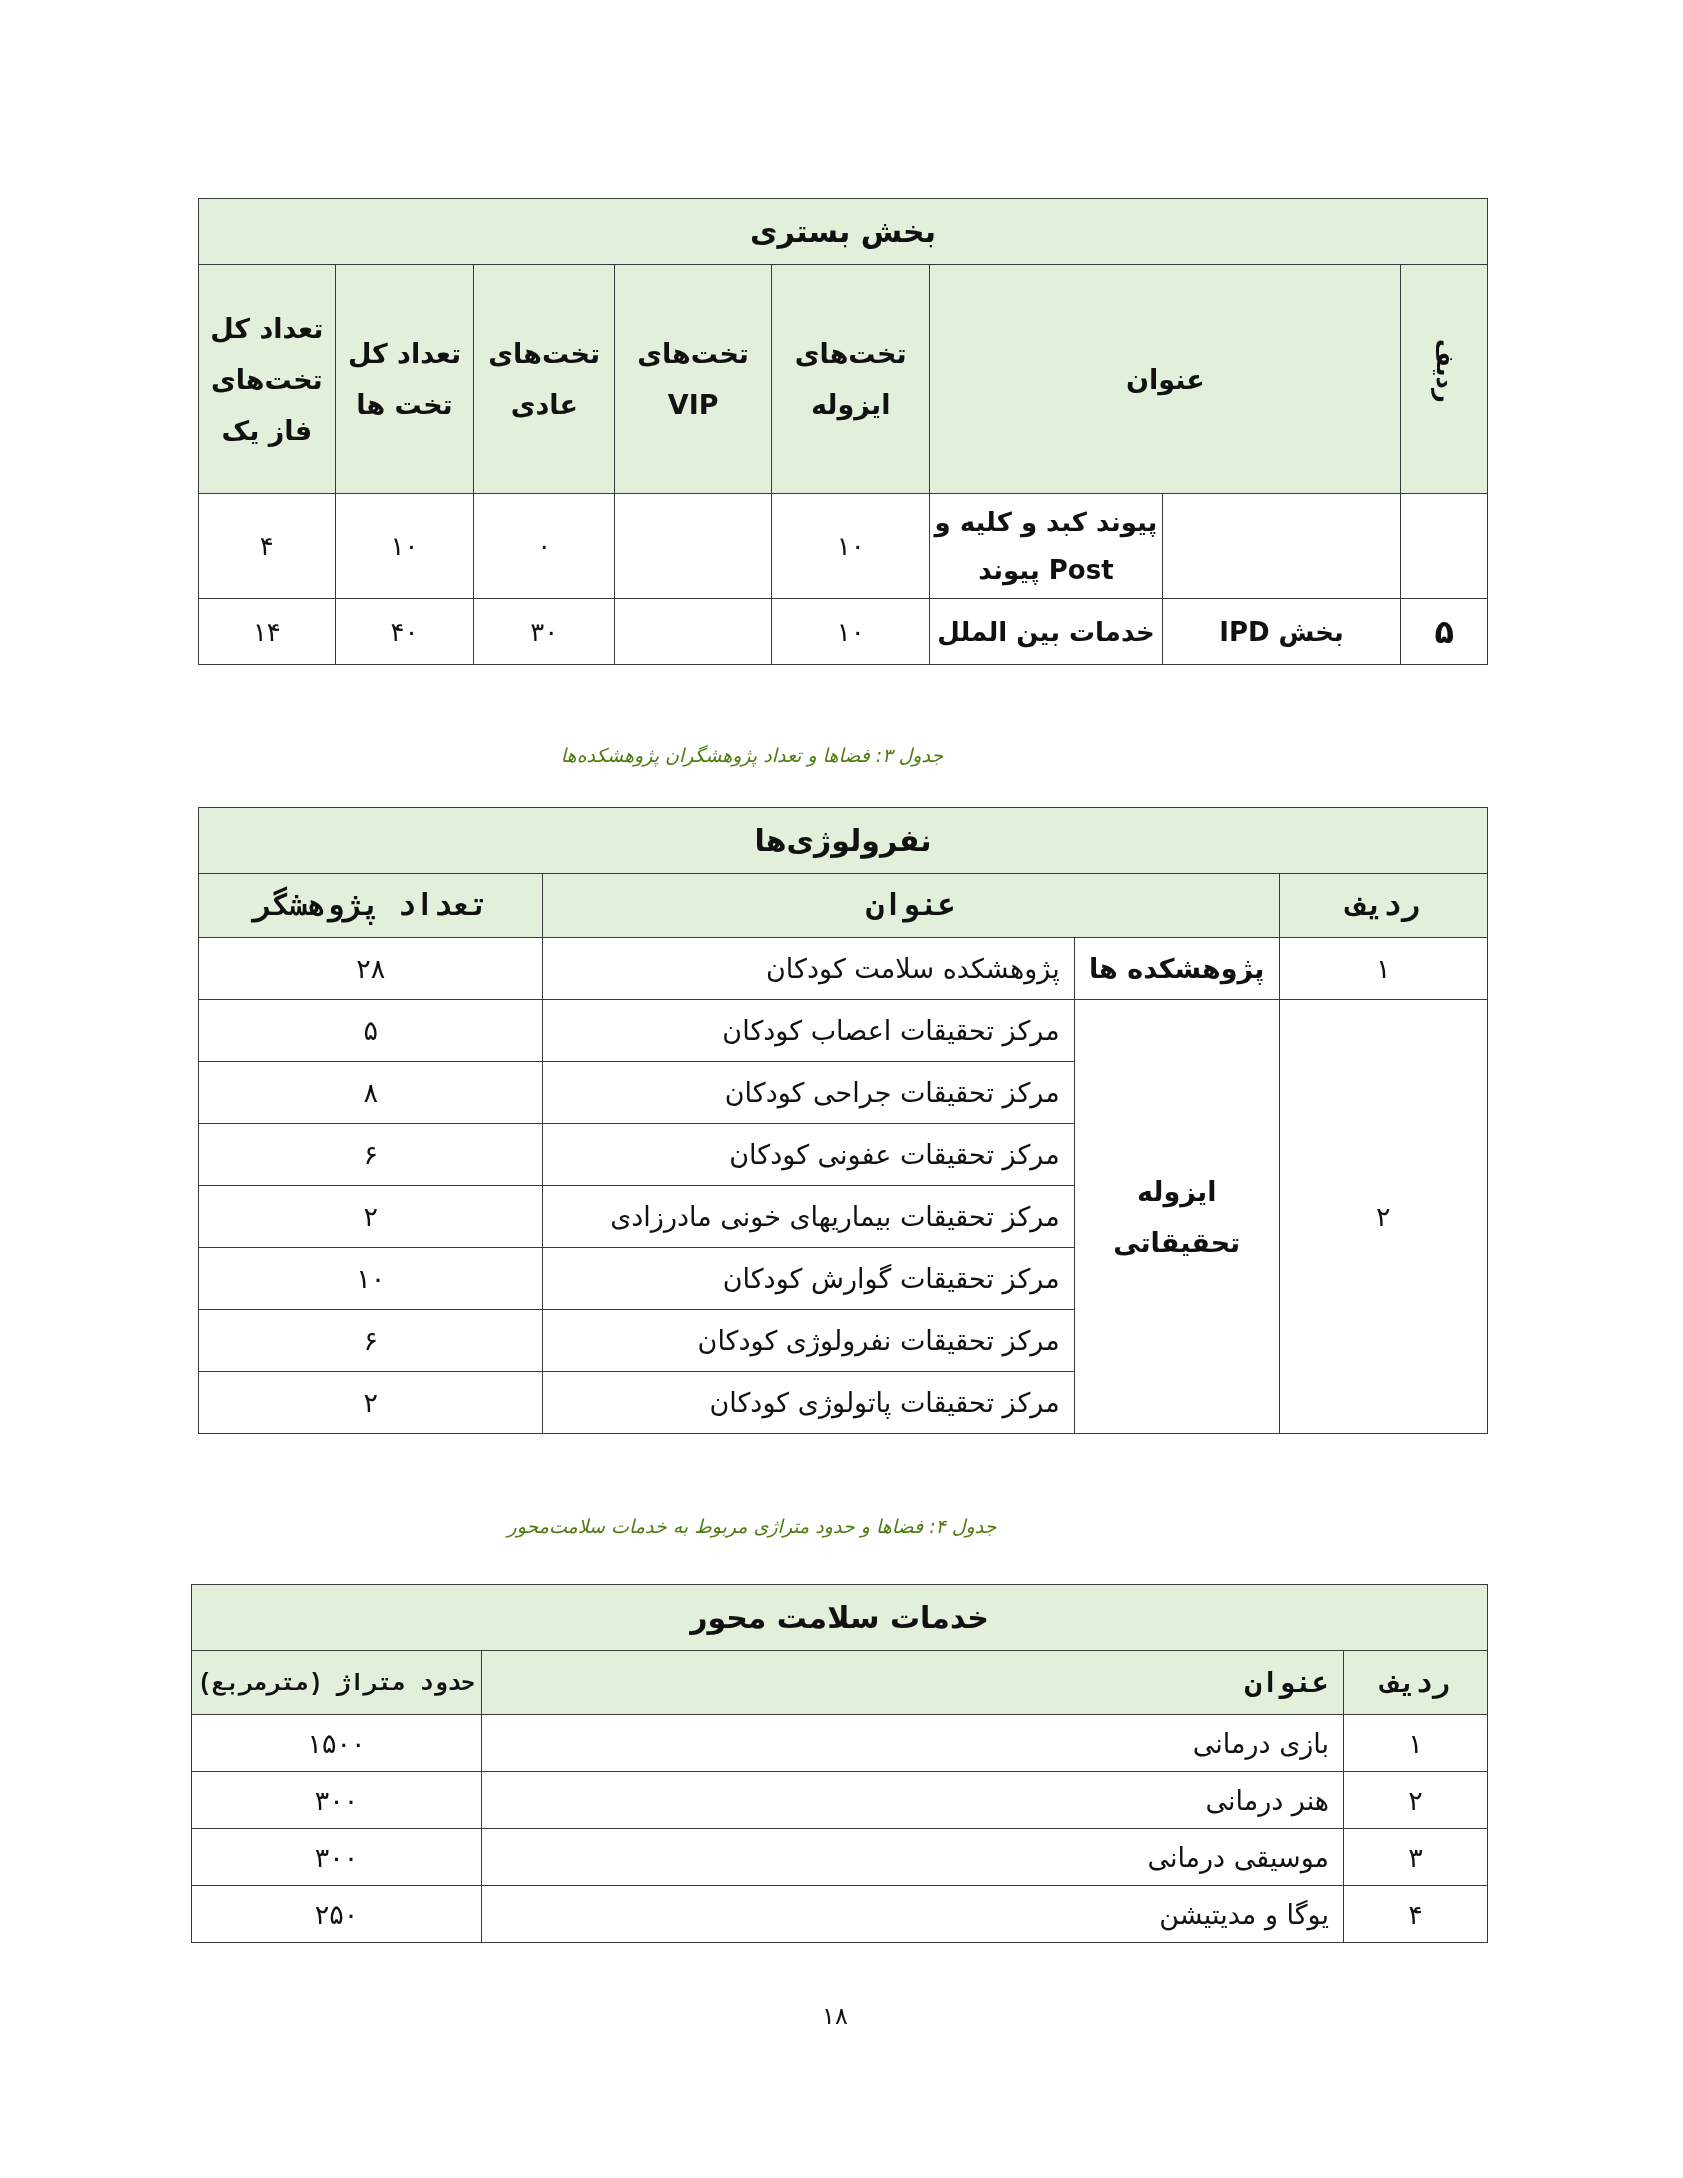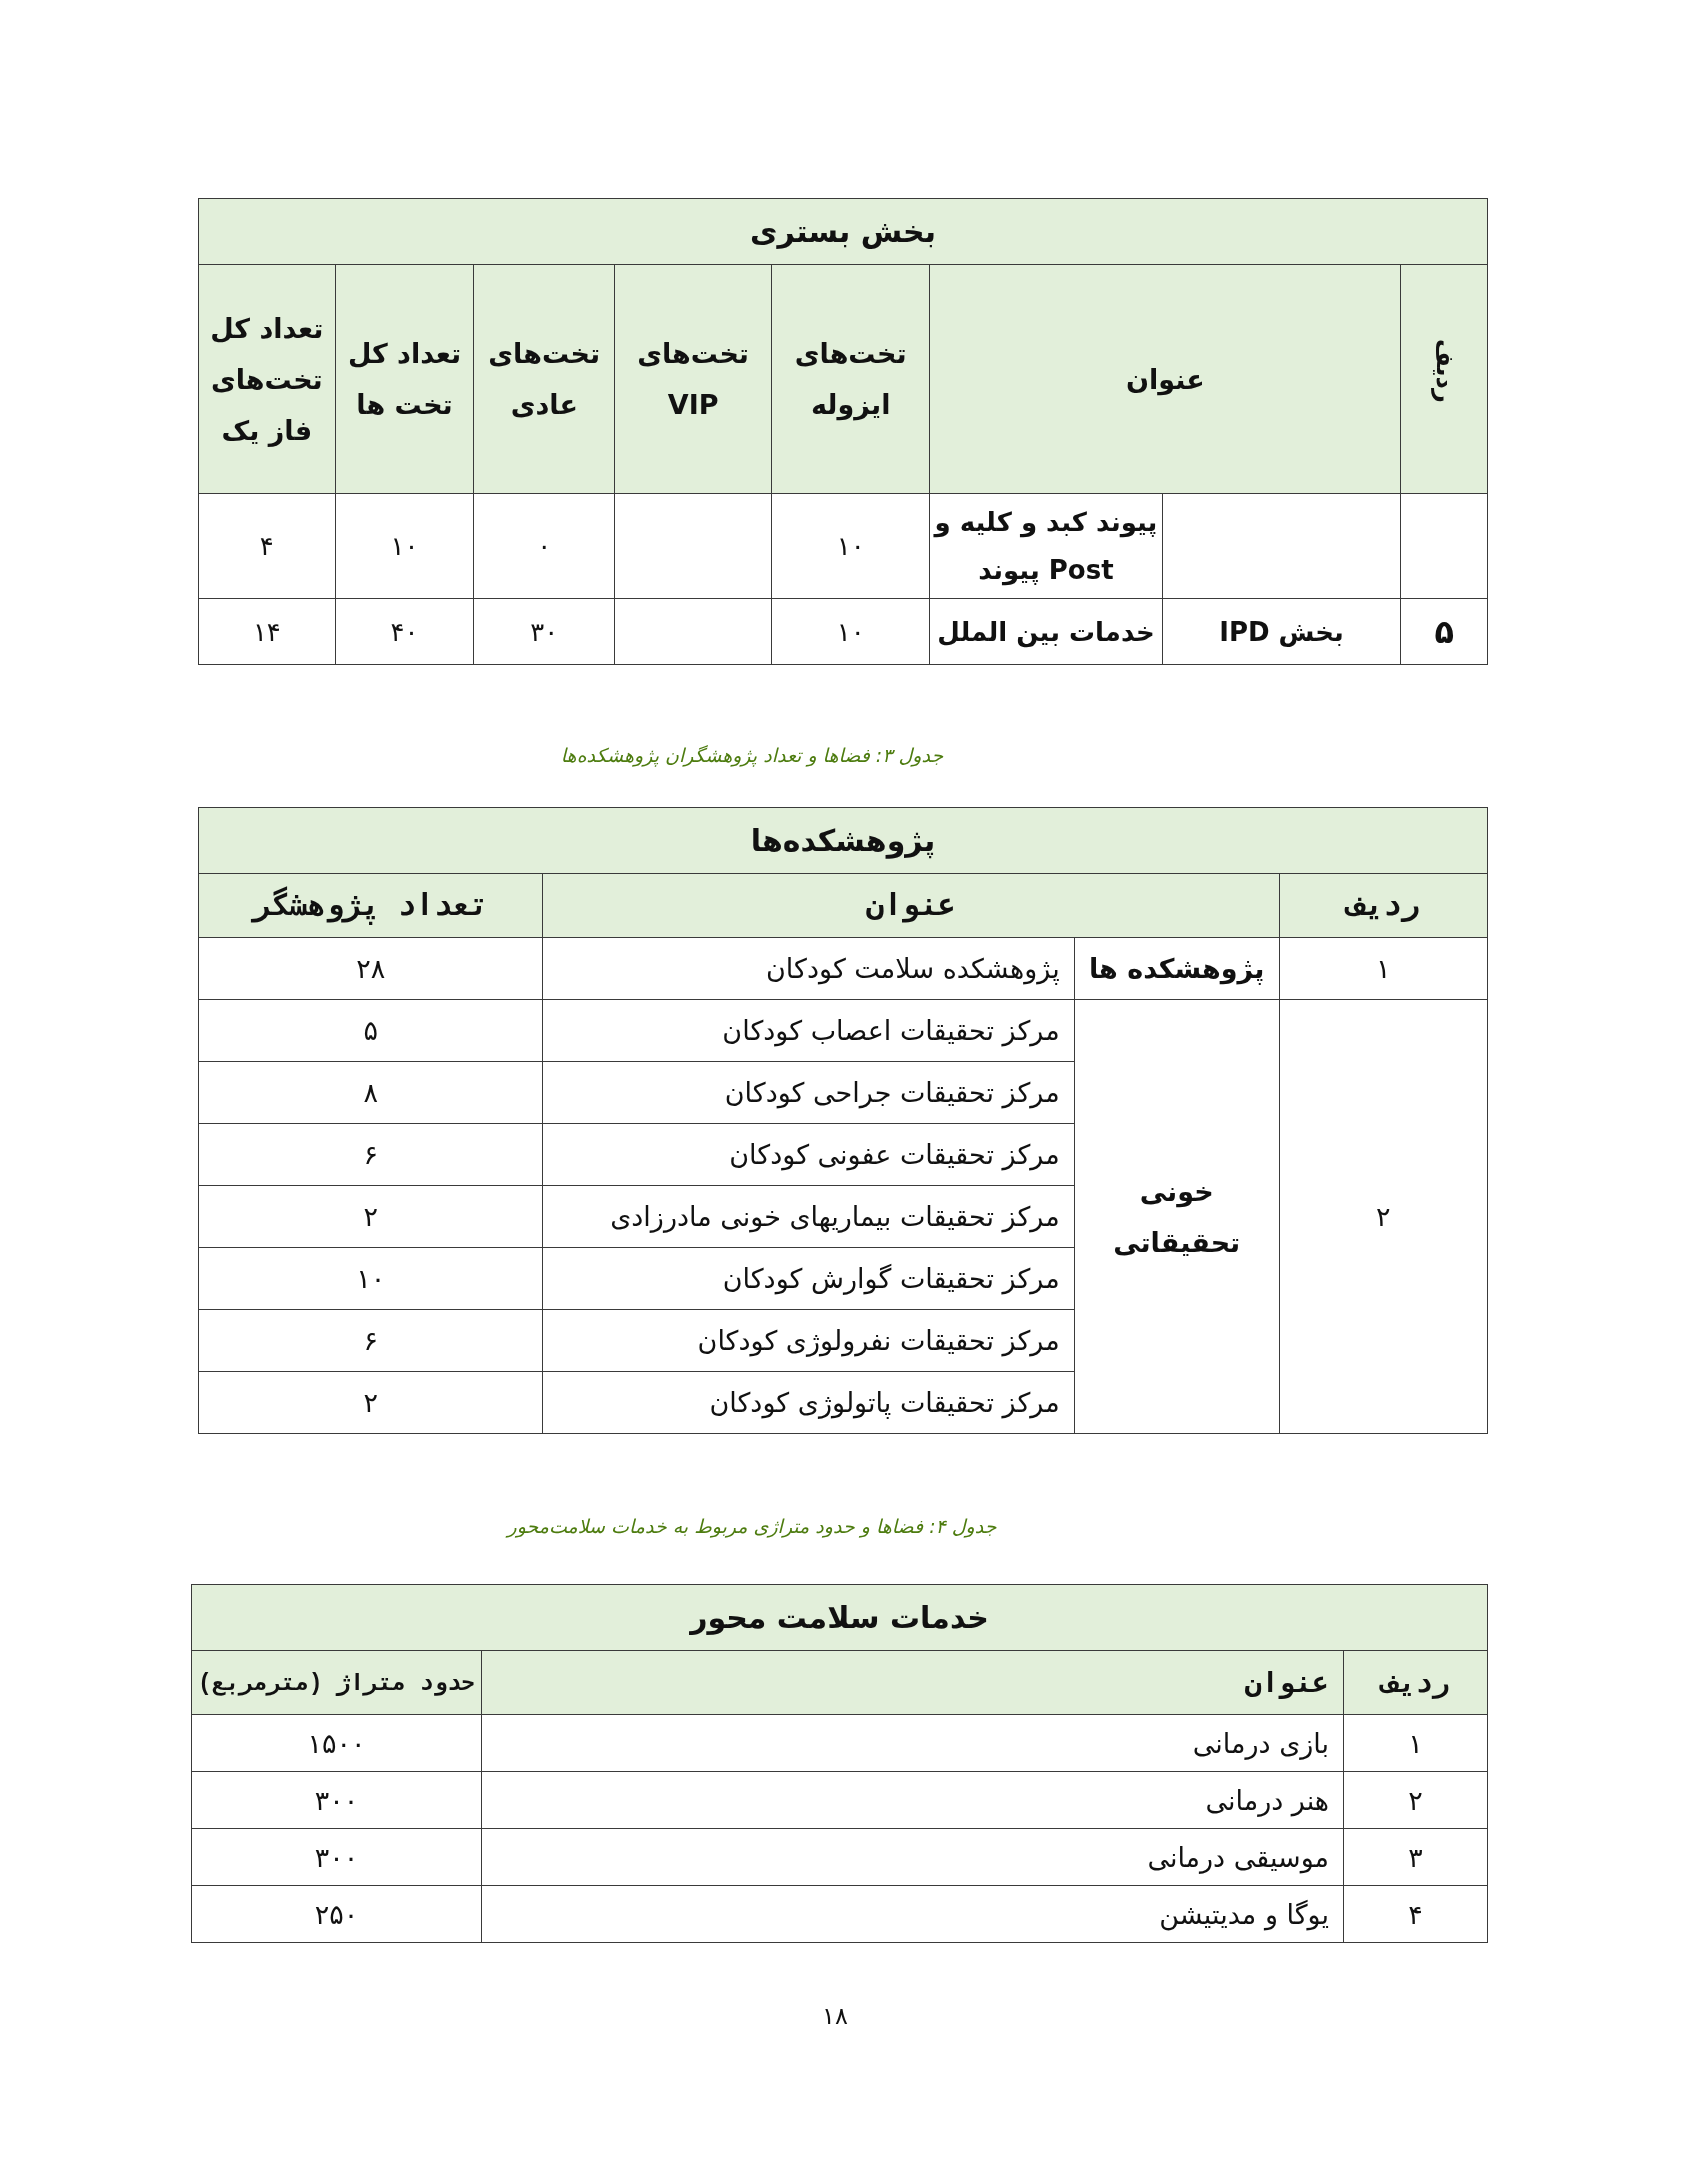--- a/index.html
+++ b/index.html
@@ -87,36 +87,36 @@
 
 <table class="tbl" id="t2">
   <colgroup>
     <col style="width:196px">
       <col style="width:193px">
       <col style="width:500px">
       <col style="width:324px">
   </colgroup>
   <tbody>
       <tr class="title">
-    <td colspan="4" class="hdr b">پژوهشکده‌ها</td>
+    <td colspan="4" class="hdr b">نفرولوژی‌ها</td>
   </tr>
   <tr class="colh">
     <td class="hdr b">ردیف</td>
     <td class="hdr b" colspan="2">عنوان</td>
     <td class="hdr b">تعداد پژوهشگر</td>
   </tr>
   <tr class="row">
     <td>۱</td>
     <td class="b">پژوهشکده ها</td>
     <td class="r">پژوهشکده سلامت کودکان</td>
     <td>۲۸</td>
   </tr>
   <tr class="row">
     <td rowspan="7">۲</td>
-    <td rowspan="7" class="b" style="line-height:51px">خونی تحقیقاتی</td>
+    <td rowspan="7" class="b" style="line-height:51px">ایزوله تحقیقاتی</td>
     <td class="r">مرکز تحقیقات اعصاب کودکان</td>
     <td>۵</td>
   </tr>
   <tr class="row">
     <td class="r">مرکز تحقیقات جراحی کودکان</td>
     <td>۸</td>
   </tr>
   <tr class="row">
     <td class="r">مرکز تحقیقات عفونی کودکان</td>
     <td>۶</td>

